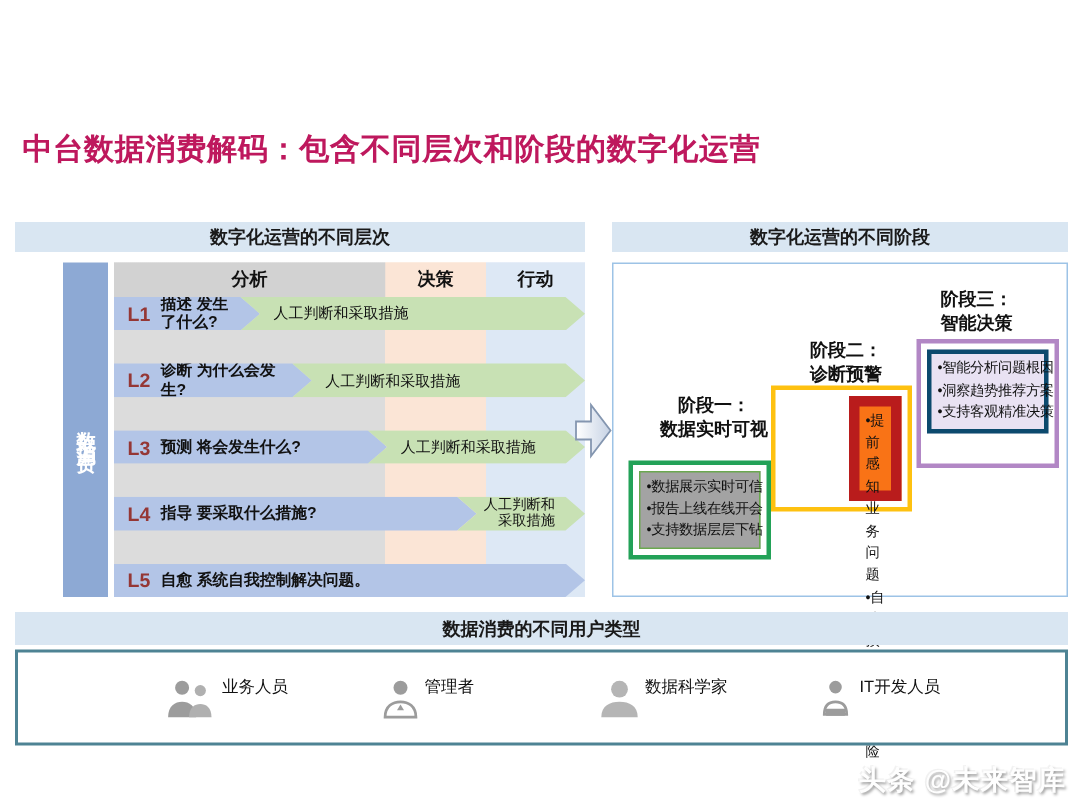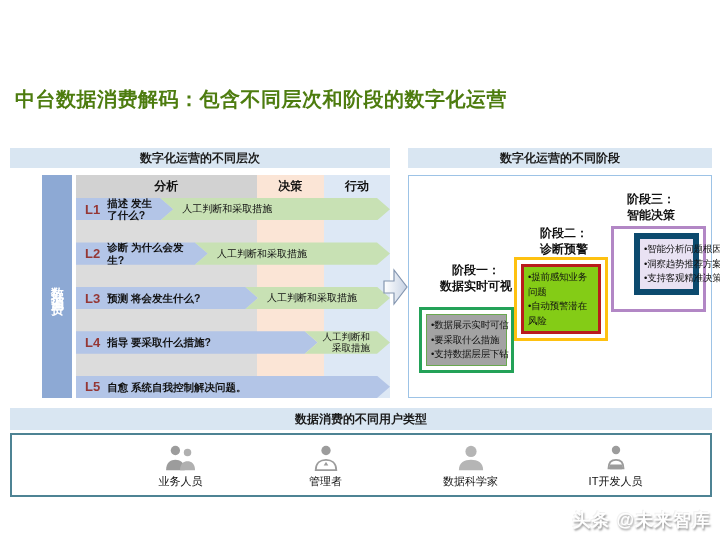--- a/index.html
+++ b/index.html
@@ -6,21 +6,21 @@
   html,body { background:#ffffff; }
   body { font-family:"Liberation Sans","DejaVu Sans",sans-serif; }
   #page {
     position:relative; width:720px; height:540px; background:#ffffff;
     overflow:hidden; margin:0 auto;
   }
 
   
   .page-title {
     position:absolute; left:15px; top:86px; width:560px;
-    font-size:20px; font-weight:700; color:#4d7c0f; letter-spacing:0.5px;
+    font-size:20px; font-weight:700; color:#be185d; letter-spacing:0.5px;
   }
 
   
   .band {
     height:20px; background:#d9e6f2; text-align:center;
     font-size:12px; font-weight:700; color:#1a1a1a; line-height:20px;
   }
 
   
   .panel-left { position:absolute; left:10px; top:148px; width:380px; height:252px; }
@@ -80,35 +80,35 @@
   .stage-box  { position:absolute; background:#ffffff; padding:4px; }
   .stage-box .inner { font-size:9.5px; line-height:1.55; color:#111; padding:3px 2px 3px 4px; }
   .stage-box .inner div { white-space:nowrap; letter-spacing:-0.2px; }
 
   .s1-label { left:12px;  top:87px;  }
   .s1-box   { left:10px;  top:131px; width:95px;  height:66px; border:3px solid #23a258; }
   .s1-box .inner { background:#a3a3a3; border:1px solid #6aa84f; height:100%; }
 
   .s2-label { left:100px; top:51px;font-family:Liberation Mono, monospace;  }
   .s2-box   { left:105px; top:81px;  width:94px;  height:84px; border:3px solid #fec110; }
-  .s2-box .inner { background:#84cc16; border:3px solid #b91c1c; height:100%; }
+  .s2-box .inner { background:#f97316; border:7px solid #b91c1c; height:100%;margin-left:45px; }
   .s2-box .inner div { white-space:normal; }
 
   .s3-label { left:187px; top:16px;  }
   .s3-box   { left:202px; top:50px;  width:95px;  height:86px; border:3px solid #b287c5; }
-  .s3-box .inner { background:#e9e2f3; border:6px solid #0c4a6e;margin-left:16px; }
+  .s3-box .inner { background:#e9e2f3; border:3px solid #0c4a6e; }
 
   
   .panel-bottom { position:absolute; left:10px; top:408px; width:702px; }
   .panel-bottom .band { height:22px; line-height:22px; }
   .user-box {
     margin-top:3px; height:64px; background:#ffffff; border:2px solid #4e8394;
     display:flex; align-items:center; padding-left:96px;
   }
-  .user-cell { width:145px; display:flex; flex-direction:column; align-items:center; gap:2px; }
+  .user-cell { width:145px; display:flex; align-items:flex-start; gap:2px; }
   .user-cell .icon { height:30px; display:flex; align-items:flex-end; }
   .user-label { font-size:11px; color:#111; }
 
   
   .watermark {
     position:absolute; right:9px; top:508px;
     font-size:18px; font-weight:700; color:#fefefe;
     text-shadow:1px 1.5px 2px #9a9a9a, -1px -1px 0 #f2f2f2;
     letter-spacing:1px;
   }
@@ -203,21 +203,21 @@
     <div class="band">数字化运营的不同阶段</div>
     <div class="body">
 
       <div class="stage-label s1-label">
         <div>阶段一：</div>
         <div>数据实时可视</div>
       </div>
       <div class="stage-box s1-box">
         <div class="inner">
           <div>•数据展示实时可信</div>
-          <div>•要采取什么措施</div>
+          <div>•报告上线在线开会</div>
           <div>•支持数据层层下钻</div>
         </div>
       </div>
 
       <div class="stage-label s2-label">
         <div>阶段二：</div>
         <div>诊断预警</div>
       </div>
       <div class="stage-box s2-box">
         <div class="inner">

